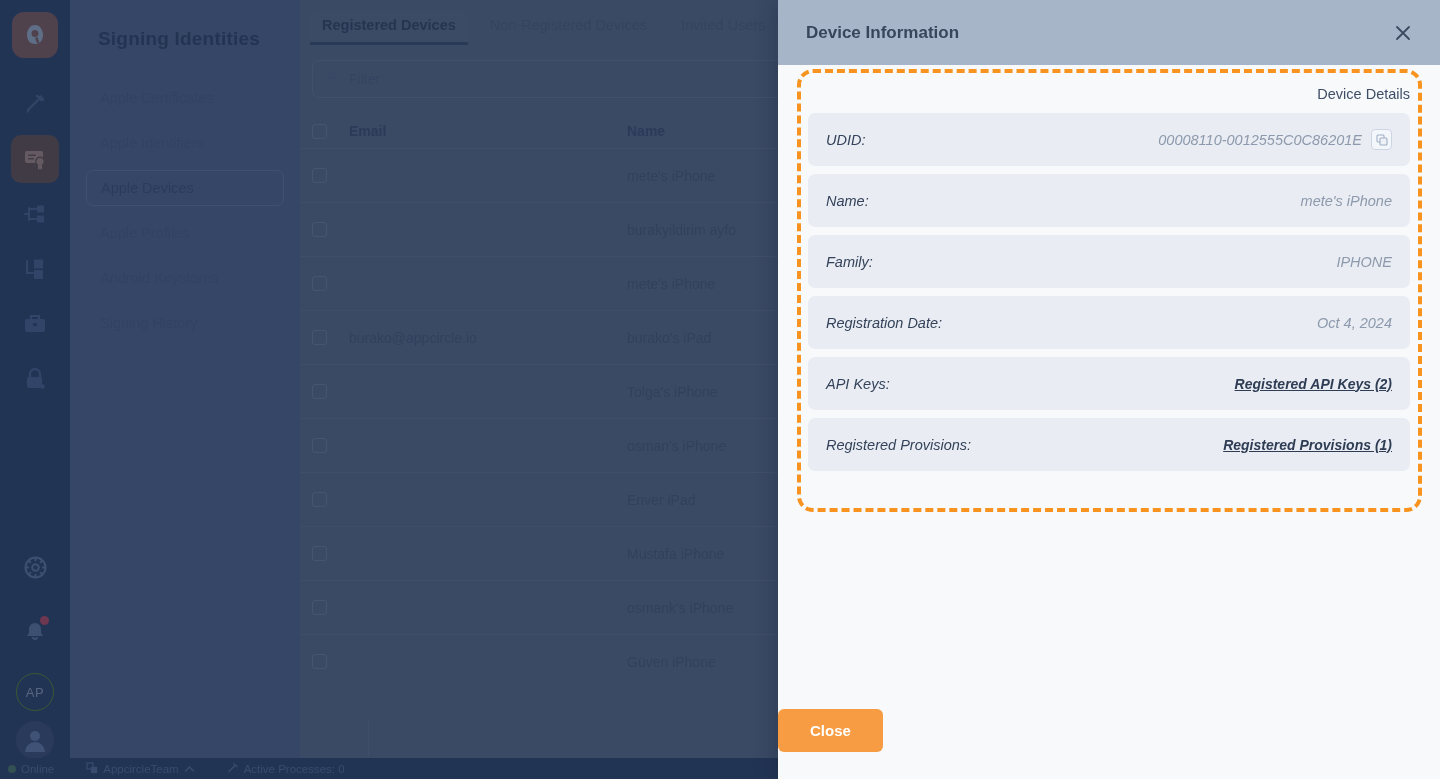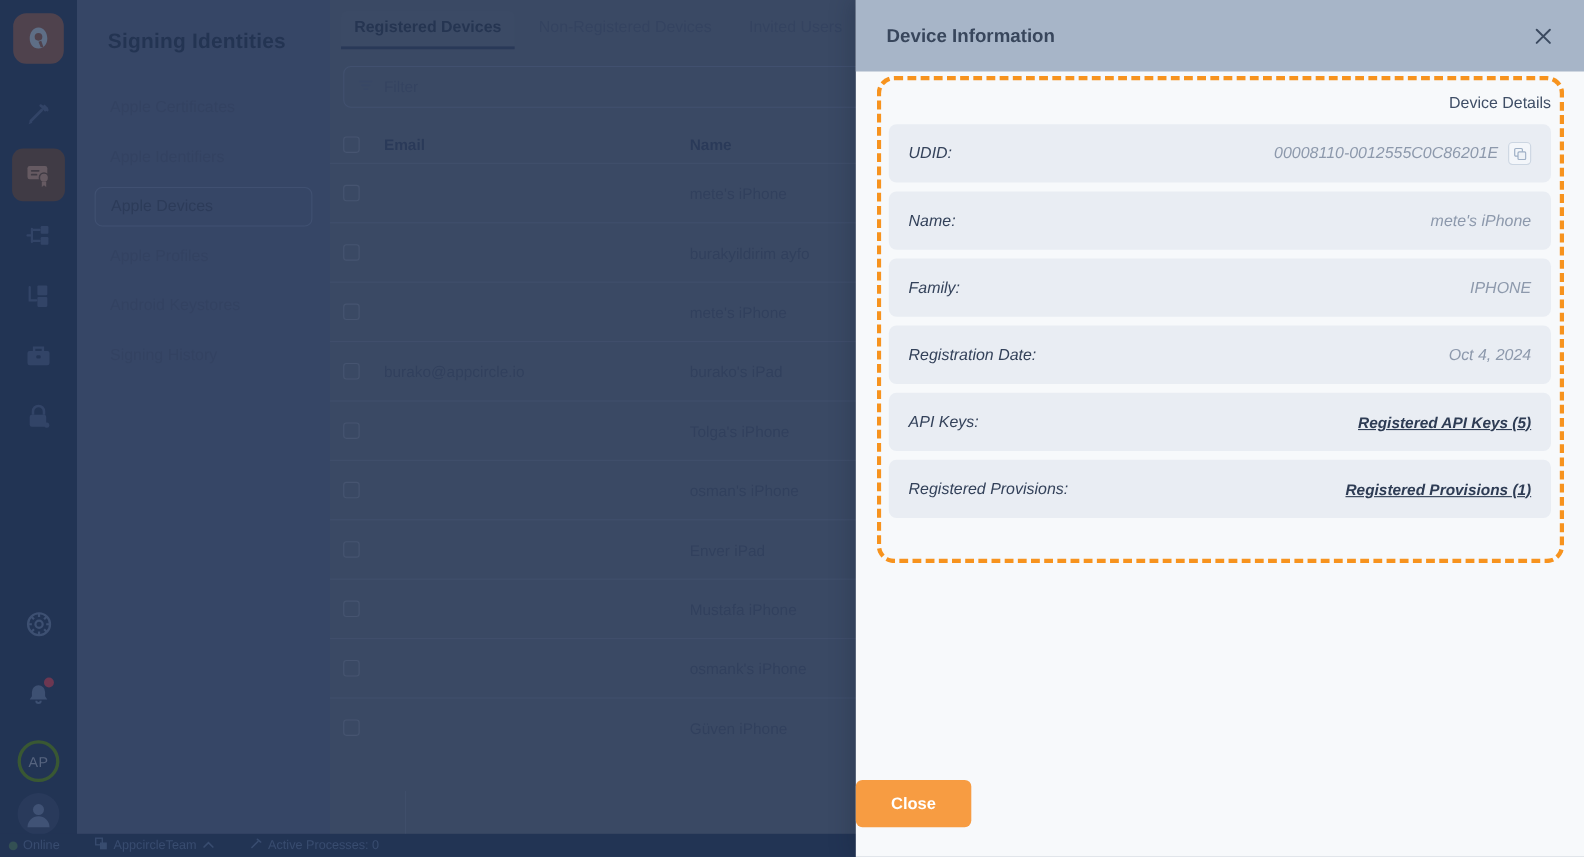--- a/index.html
+++ b/index.html
@@ -36,21 +36,21 @@
   .rail-ico.active { background: #5b4035; }
   .rail-ico svg { display: block; }
   .rail-bottom { position: absolute; bottom: 20px; left: 0; width: 70px;
     display: flex; flex-direction: column; align-items: center; gap: 10px; }
   .dot-badge {
     position: absolute; top: 8px; right: 10px;
     width: 9px; height: 9px; border-radius: 50%; background: #b8384f;
   }
   .avatar-ring {
     width: 38px; height: 38px; border-radius: 50%;
-    border: 3px solid #4d7c0f; color: #8995ad;
+    border: 1px solid #4d7c0f; color: #8995ad;
     display: flex; align-items: center; justify-content: center;
     font-size: 13px; letter-spacing: .5px;
   }
   .avatar-solid {
     width: 38px; height: 38px; border-radius: 50%;
     background: #2b3e63; display: flex; align-items: center; justify-content: center;
   }
 
   
   .nav-panel {
@@ -451,21 +451,21 @@
             </div>
             <div class="kv-row">
               <span class="kv-key">Registration Date:</span>
               <span class="kv-val">
                 <span>Oct 4, 2024</span>
               </span>
             </div>
             <div class="kv-row">
               <span class="kv-key">API Keys:</span>
               <span class="kv-val link">
-                <span>Registered API Keys (5)</span>
+                <span>Registered API Keys (2)</span>
               </span>
             </div>
             <div class="kv-row">
               <span class="kv-key">Registered Provisions:</span>
               <span class="kv-val link">
                 <span>Registered Provisions (1)</span>
               </span>
             </div>
           </div>
       </div>

